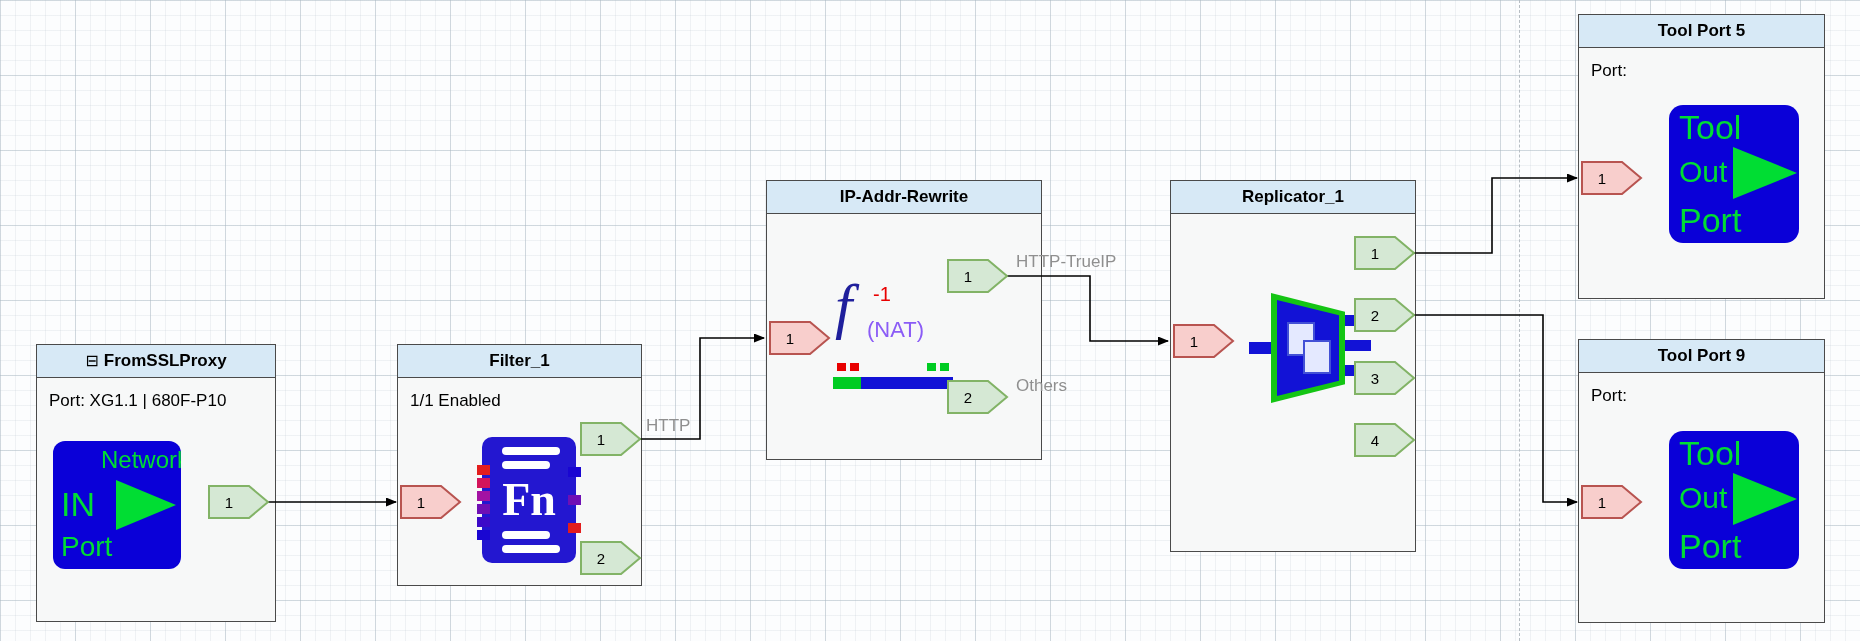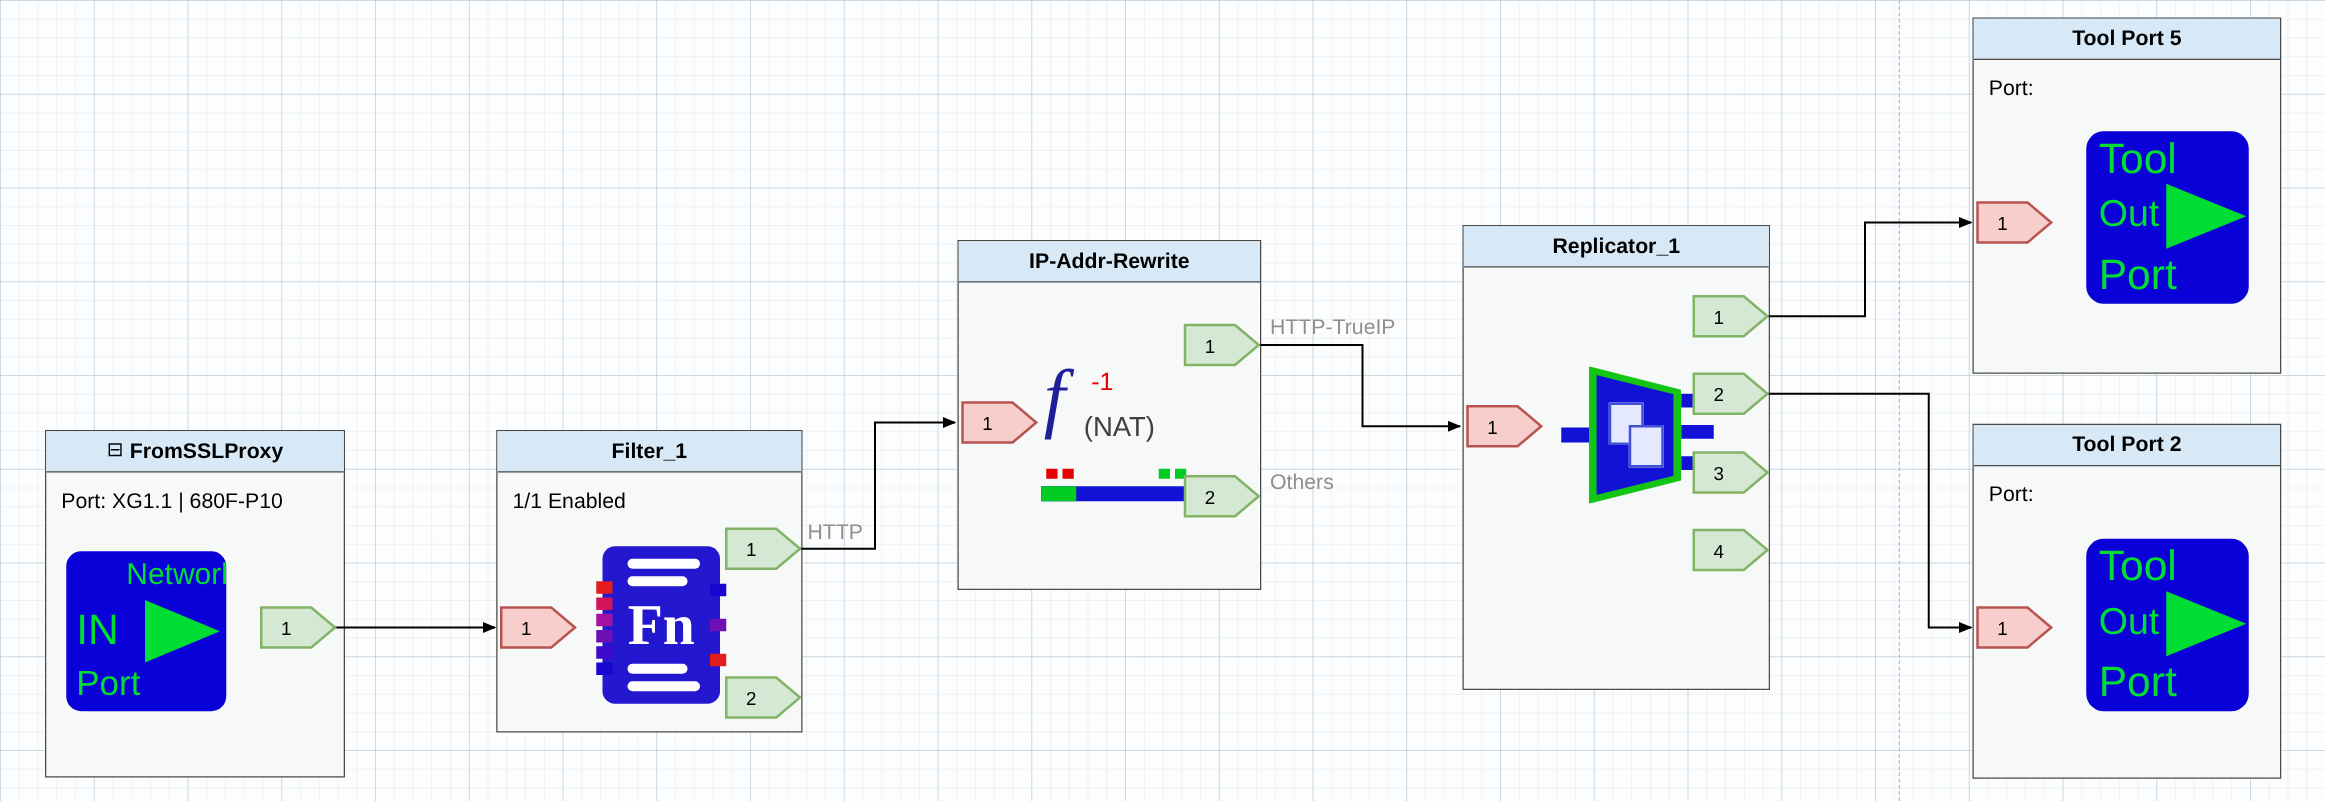--- a/index.html
+++ b/index.html
@@ -60,21 +60,21 @@
   .fn-text{position:absolute;left:0;right:0;top:36px;text-align:center;color:#fff;
     font-family:"Liberation Serif",serif;font-weight:700;font-size:46px;}
   .chip{position:absolute;width:13px;height:10px;}
   .fn-l{left:-5px;} .fn-r{right:-5px;}
 
   
   .nat-icon{position:absolute;width:120px;height:100px;}
   .nat-f{position:absolute;left:2px;top:-14px;font-family:"Liberation Serif",serif;font-style:italic;
     color:#1f1f9c;font-size:62px;line-height:1;}
   .nat-sup{position:absolute;left:40px;top:-6px;color:#e80000;font-size:20px;}
-  .nat-nat{position:absolute;left:34px;top:28px;color:#404040;font-size:22px;}
+  .nat-nat{position:absolute;left:34px;top:28px;color:#8b5cf6;font-size:22px;}
   .nat-dot{position:absolute;width:9px;height:8px;top:74px;}
   .nat-bar{position:absolute;left:0;right:0;bottom:0;height:12px;background:#1212d6;}
   .nat-bar i{position:absolute;left:0;top:0;width:28px;height:12px;background:#00cc22;}
 
   
   .rep-icon{position:absolute;width:122px;height:110px;}
   .rep-inbar{position:absolute;left:0;top:49px;width:26px;height:12px;background:#1212d6;}
   .rep-trap{position:absolute;left:22px;top:0;width:74px;height:110px;background:#14c514;
     clip-path:polygon(0 0,100% 17%,100% 83%,0 100%);}
   .rep-trap-inner{position:absolute;left:6px;top:7px;right:6px;bottom:7px;background:#1212d6;
@@ -138,21 +138,21 @@
       <i class="chip fn-l" style="top:54px;background:#a312a3"></i>
       <i class="chip fn-l" style="top:67px;background:#6e0fb5"></i>
       <i class="chip fn-l" style="top:80px;background:#3c0ac8"></i>
       <i class="chip fn-l" style="top:93px;background:#1906d2"></i>
       <i class="chip fn-r" style="top:30px;background:#1906d2"></i>
       <i class="chip fn-r" style="top:58px;background:#6e0fb5"></i>
       <i class="chip fn-r" style="top:86px;background:#e31d1d"></i>
     </div>
   </div>
 
-  <div class="node" style="left:766px;top:192px;width:243px;height:280px">
+  <div class="node" style="left:766px;top:180px;width:276px;height:280px">
     <div class="node-header">
       <span>IP-Addr-Rewrite</span>
     </div>
     <div class="nat-icon" style="left:66px;top:108px">
       <span class="nat-f">f</span>
       <span class="nat-sup">-1</span>
       <span class="nat-nat">(NAT)</span>
       <i class="nat-dot" style="left:4px;background:#e80000"></i>
       <i class="nat-dot" style="left:17px;background:#e80000"></i>
       <i class="nat-dot" style="right:17px;background:#00cc22"></i>
@@ -189,21 +189,21 @@
     <div class="blueicon tool-icon" style="left:90px;top:90px">
       <span class="bi-l1">Tool</span>
       <span class="bi-l2">Out</span>
       <span class="bi-l3">Port</span>
       <i class="bi-arrow"></i>
     </div>
   </div>
 
   <div class="node" style="left:1578px;top:339px;width:247px;height:284px">
     <div class="node-header">
-      <span>Tool Port 2</span>
+      <span>Tool Port 9</span>
     </div>
     <div class="node-sub">Port:</div>
     <div class="blueicon tool-icon" style="left:90px;top:91px">
       <span class="bi-l1">Tool</span>
       <span class="bi-l2">Out</span>
       <span class="bi-l3">Port</span>
       <i class="bi-arrow"></i>
     </div>
   </div>
 

